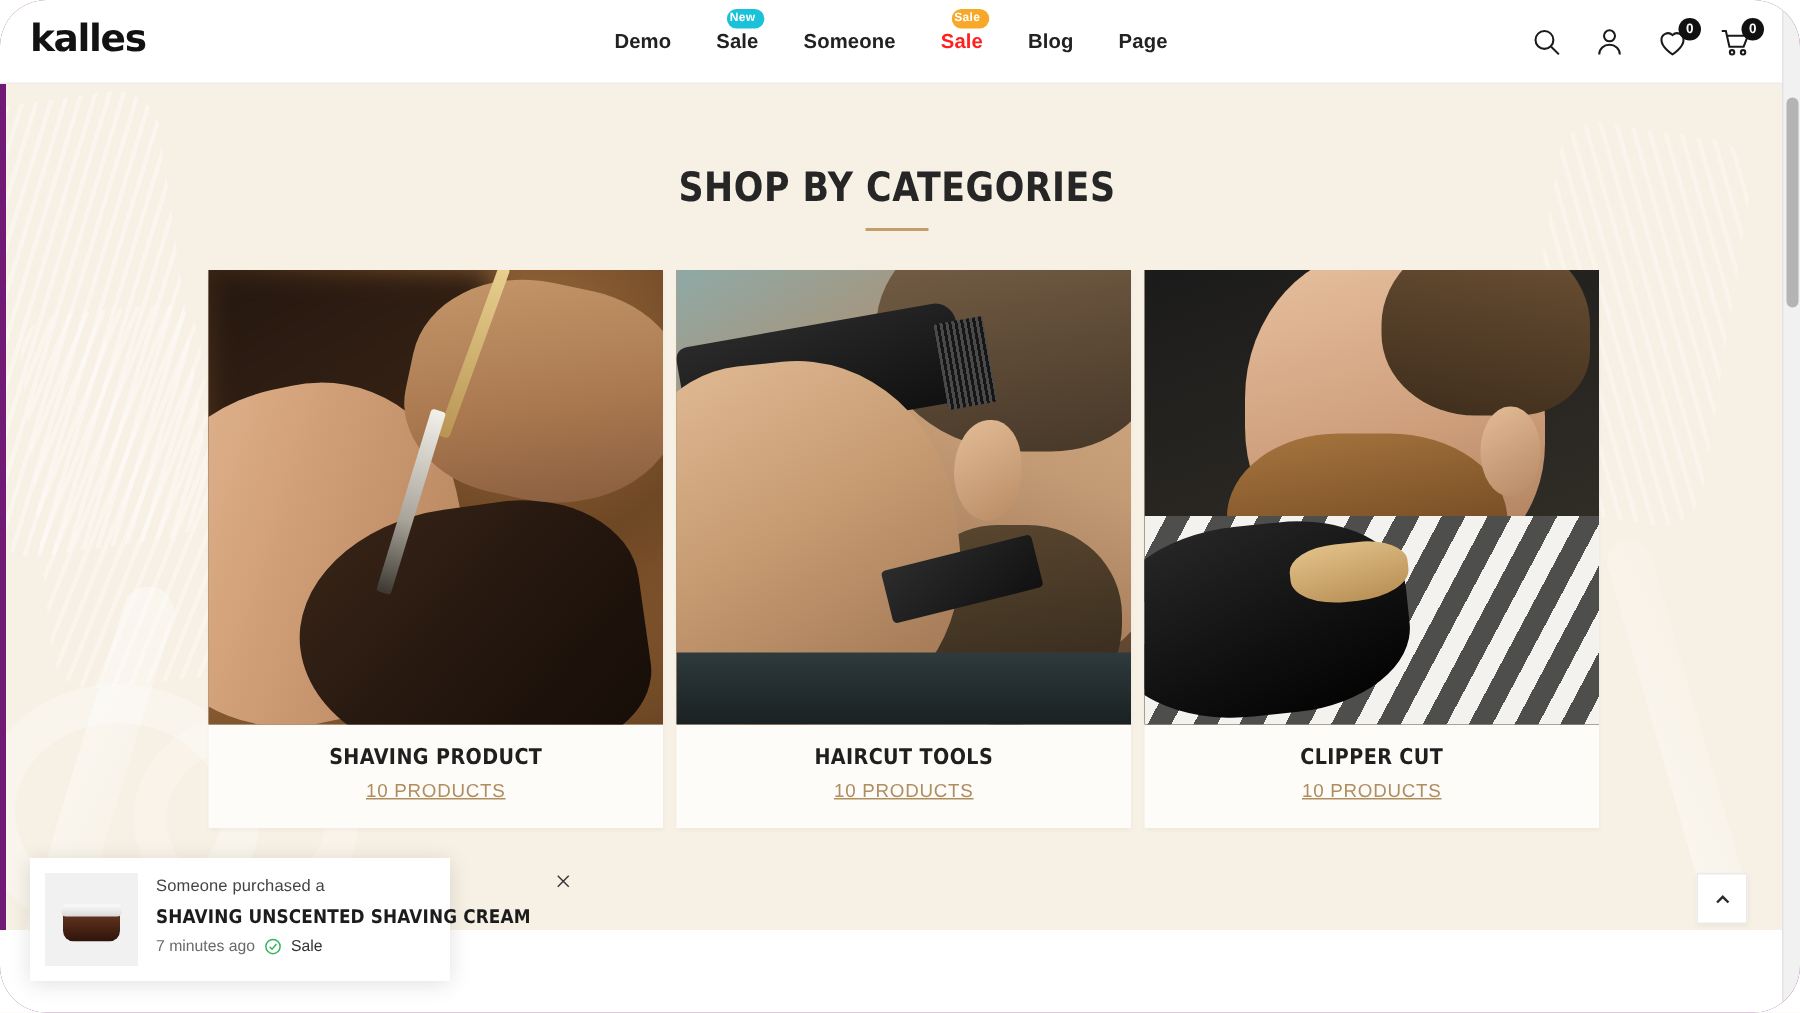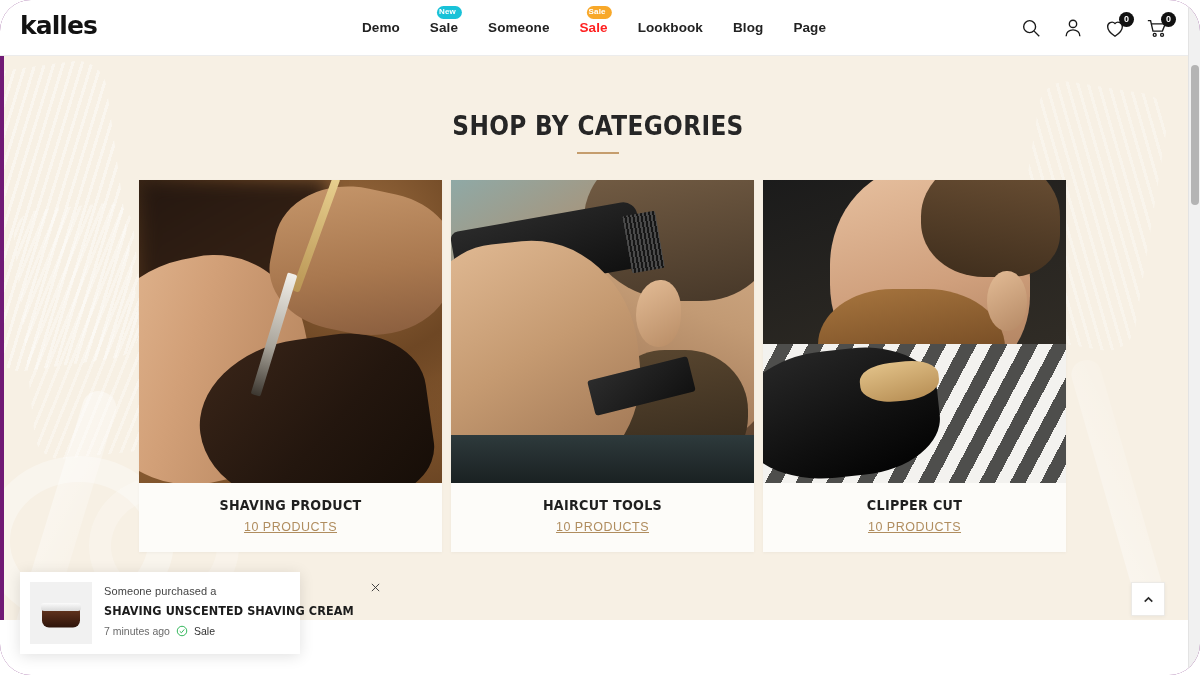--- a/index.html
+++ b/index.html
@@ -600,23 +600,20 @@
 
       <div class="nav-item">
         <span>Someone</span>
       </div>
 
       <div class="nav-item sale-link">
         <span class="nav-badge sale">Sale</span>
         <span>Sale</span>
       </div>
 
-      <div class="nav-item">
-        <span>Lookbook</span>
-      </div>
 
       <div class="nav-item">
         <span>Blog</span>
       </div>
 
       <div class="nav-item">
         <span>Page</span>
       </div>
 
     </nav>

